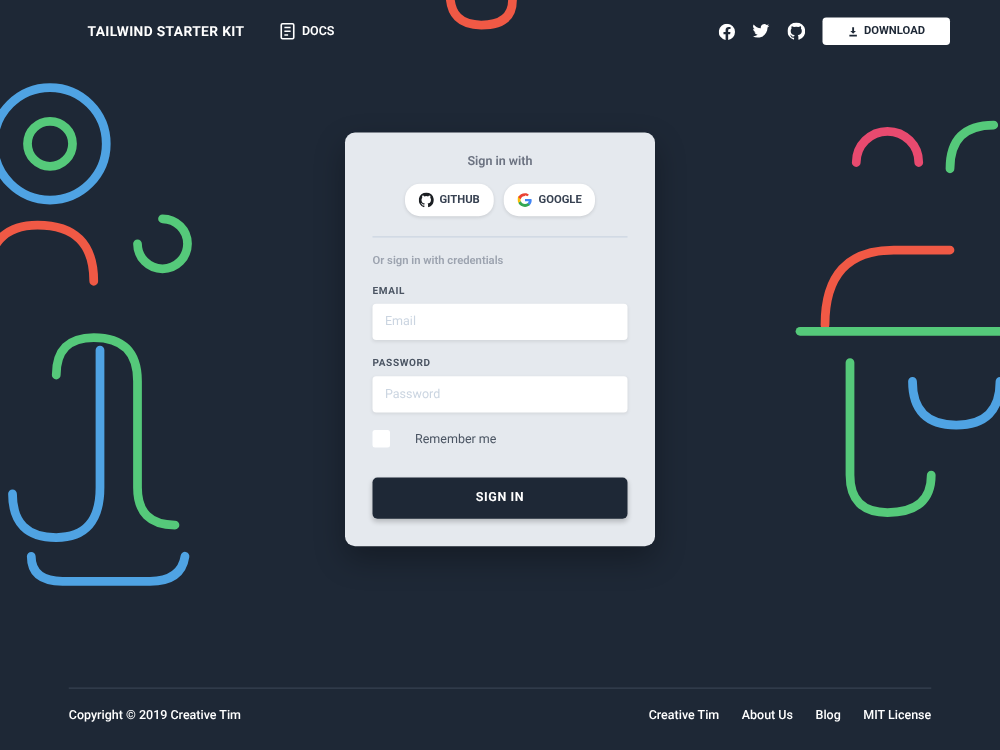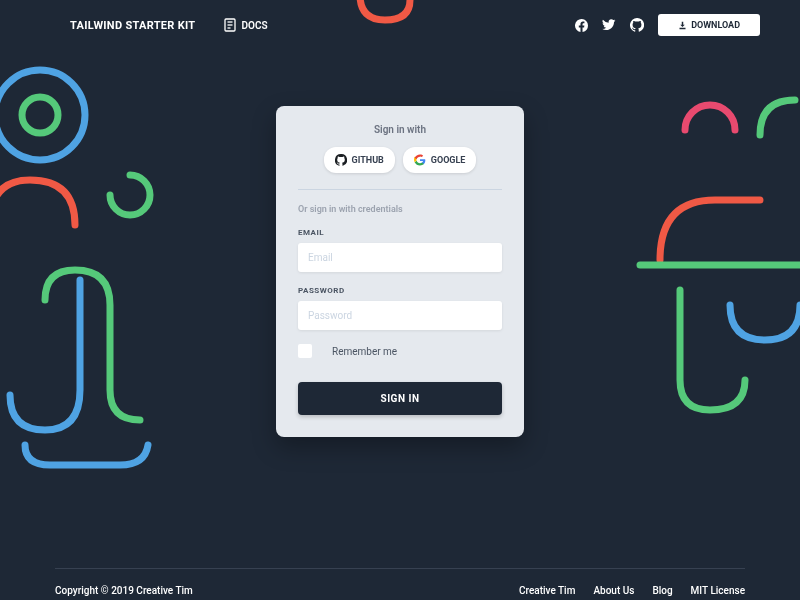--- a/index.html
+++ b/index.html
@@ -18,21 +18,21 @@
 .social-btn{background:#fff;border:none;border-radius:12px;padding:7px 11px;font-size:9px;font-weight:700;color:#374151;cursor:pointer;display:flex;align-items:center;gap:5px;box-shadow:0 1px 3px rgba(0,0,0,0.12)}
 .divider{border:none;border-top:1px solid #cbd5e1;margin-bottom:14px}
 .or-text{text-align:left;color:#9ca3af;font-size:9px;font-weight:600;margin-bottom:14px}
 .label{color:#4b5563;font-size:8px;font-weight:700;letter-spacing:0.5px;margin-bottom:6px;display:block}
 .input{width:100%;background:#fff;border:none;border-radius:3px;padding:9px 10px;font-size:10px;margin-bottom:14px;box-shadow:0 1px 3px rgba(0,0,0,0.08)}
 .input::placeholder{color:#cbd5e1}
 .remember{display:flex;align-items:center;gap:20px;margin-bottom:24px}
 .checkbox{width:14px;height:14px;background:#fff;border-radius:2px;cursor:pointer}
 .remember-label{color:#4b5563;font-size:10px}
 .signin-btn{width:100%;background:#1e2836;color:#fff;border:none;border-radius:4px;padding:11px;font-size:10px;font-weight:700;letter-spacing:0.5px;cursor:pointer;box-shadow:0 2px 4px rgba(0,0,0,0.2)}
-.footer{position:absolute;bottom:0;left:0;right:0;z-index:2;padding:0 55px 4px}
+.footer{position:absolute;bottom:18px;left:0;right:0;z-index:2;padding:0 55px 4px}
 .footer-line{border:none;border-top:1px solid #374151;margin-bottom:16px}
 .footer-row{display:flex;justify-content:space-between;align-items:center}
 .copyright{color:#fff;font-size:10px;font-weight:500}
 .footer-links{display:flex;gap:18px}
 .footer-link{color:#fff;font-size:10px;font-weight:500;cursor:pointer}
 </style>
 </head>
 <body>
 
 <svg class="bg-svg" viewBox="0 0 800 600">

